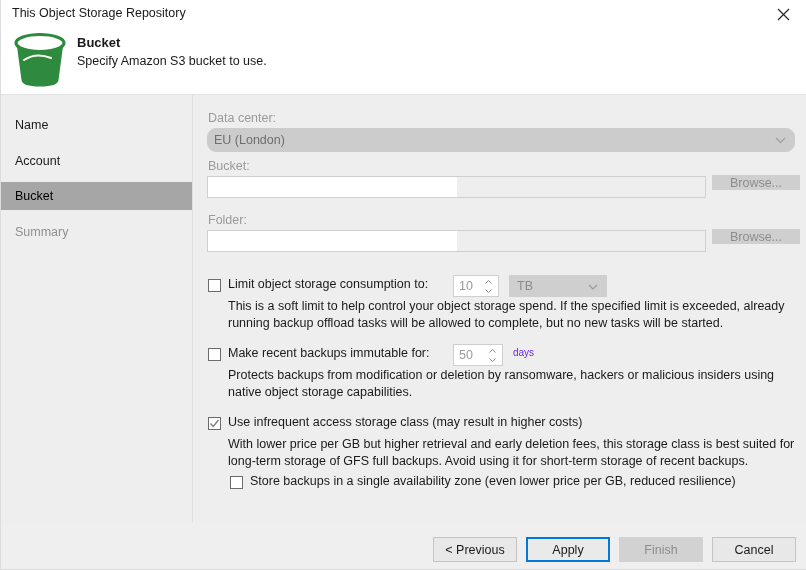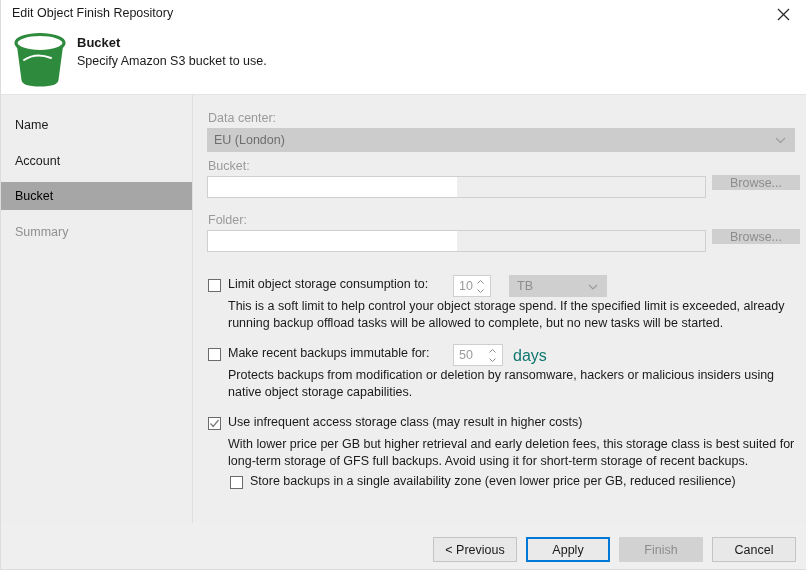--- a/index.html
+++ b/index.html
@@ -268,22 +268,22 @@
     font-size: 12.5px;
     color: #8d8d8d;
     display: flex;
     align-items: center;
     padding-left: 7px;
     cursor: default;
   }
 
   .inline-text {
     position: absolute;
-    font-size: 16px;
-    color: #0f766e;
+    font-size: 10px;
+    color: #6d28d9;
   }
 
   
   .footer {
     position: absolute;
     left: 0;
     top: 523px;
     width: 805px;
     height: 46px;
     background: #efefef;
@@ -312,21 +312,21 @@
     border-color: #d2d2d2;
     color: #8d8d8d;
   }
 </style>
 </head>
 <body>
 
 <div class="window">
 
   <div class="titlebar">
-    <div class="titlebar-text">Edit Object Finish Repository</div>
+    <div class="titlebar-text">This Object Storage Repository</div>
     <div class="close-btn">
       <svg width="13" height="13" viewBox="0 0 13 13">
         <line x1="1" y1="1" x2="12" y2="12" stroke="#2b2b2b" stroke-width="1.3"></line>
         <line x1="12" y1="1" x2="1" y2="12" stroke="#2b2b2b" stroke-width="1.3"></line>
       </svg>
     </div>
   </div>
 
   <div class="header">
     <div class="bucket-icon">
@@ -354,21 +354,21 @@
         <span>Bucket</span>
       </div>
       <div class="nav-item disabled" style="top:123px;">
         <span>Summary</span>
       </div>
     </div>
 
     <div class="content">
 
       <div class="field-label" style="left:14px; top:16px;">Data center:</div>
-      <div class="combo-disabled" style="left:13px; top:33px; width:588px;">
+      <div class="combo-disabled" style="left:13px; top:33px; width:588px;border-radius:9px;">
         <span>EU (London)</span>
         <span class="combo-arrow">
           <svg width="11" height="7" viewBox="0 0 11 7">
             <polyline points="1,1 5.5,5.5 10,1" fill="none" stroke="#a0a0a0" stroke-width="1.3"></polyline>
           </svg>
         </span>
       </div>
 
       <div class="field-label" style="left:14px; top:64px;">Bucket:</div>
       <div class="textbox" style="left:13px; top:81px; width:499px;">
@@ -382,21 +382,21 @@
       <div class="textbox" style="left:13px; top:135px; width:499px;">
         <div class="fill-right"></div>
       </div>
       <div class="btn disabled" style="left:518px; top:134px; width:88px;">
         <span>Browse...</span>
       </div>
 
       <div class="cbrow" style="left:0; top:0;">
         <div class="checkbox" style="left:14px; top:184px;"></div>
         <div class="cb-label" style="left:34px; top:182px;">Limit object storage consumption to:</div>
-        <div class="spinner" style="left:259px; top:180px; width:38px;">
+        <div class="spinner" style="left:259px; top:180px; width:46px;">
           <span class="spinner-value">10</span>
           <span class="spinner-btns">
             <span class="spin-up">
               <svg width="7" height="4" viewBox="0 0 7 4">
                   <polyline points="0.5,3.5 3.5,0.5 6.5,3.5" fill="none" stroke="#8a8a8a" stroke-width="1"></polyline>
                 </svg>
             </span>
             <span class="spin-dn">
               <svg width="7" height="4" viewBox="0 0 7 4">
                   <polyline points="0.5,0.5 3.5,3.5 6.5,0.5" fill="none" stroke="#8a8a8a" stroke-width="1"></polyline>

